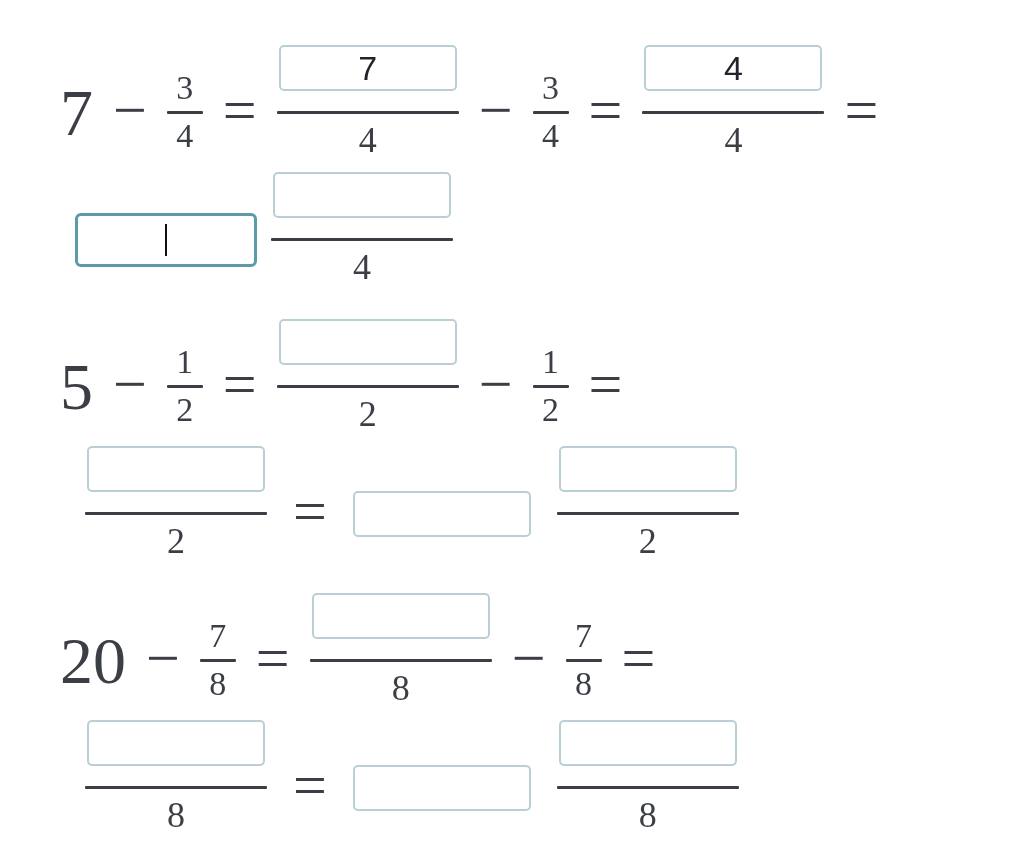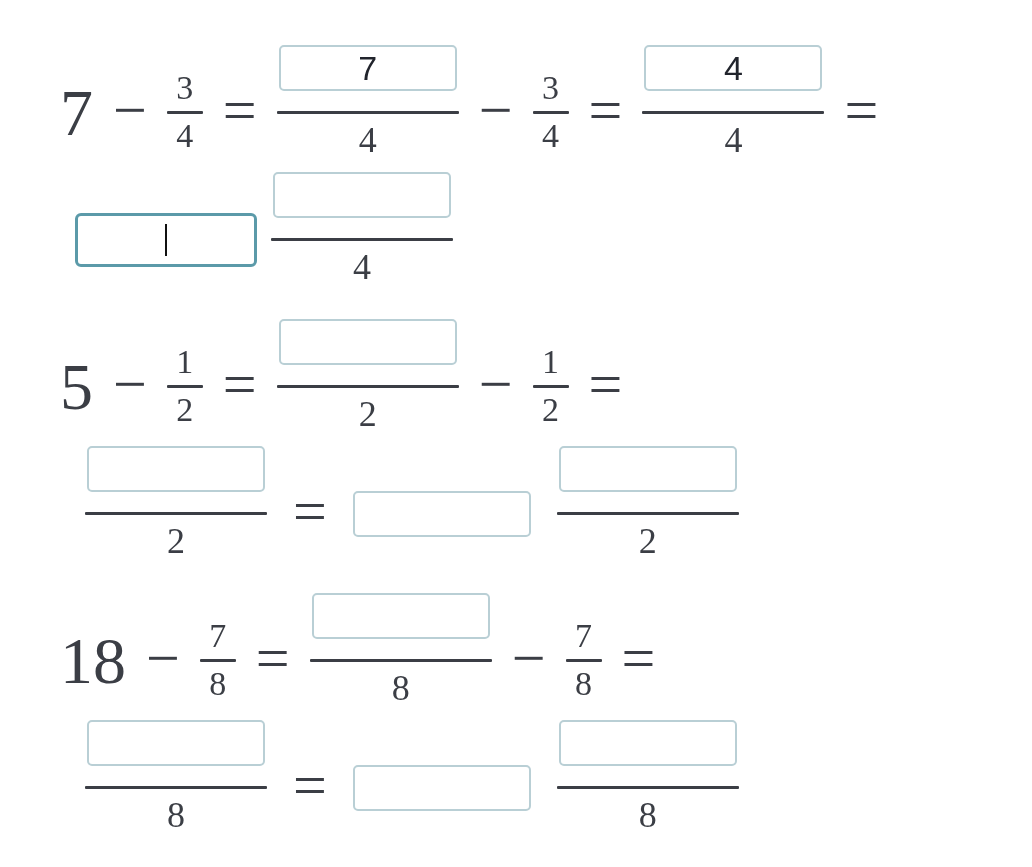--- a/index.html
+++ b/index.html
@@ -140,21 +140,21 @@
             <input class="inbox" value="" style="">
           </span>
         <span class="bbar"></span>
         <span class="bbot">2</span>
       </span>
     </div>
   </section>
 
   <section class="problem">
     <div class="row l1">
-      <span class="minuend">18</span>
+      <span class="minuend">20</span>
       <span class="op">−</span>
       <span class="sfrac">
         <span class="stop">7</span>
         <span class="sbar"></span>
         <span class="sbot">8</span>
       </span>
       <span class="op">=</span>
       <span class="bfrac">
         <span class="btop">
             <input class="inbox" value="" style="">

